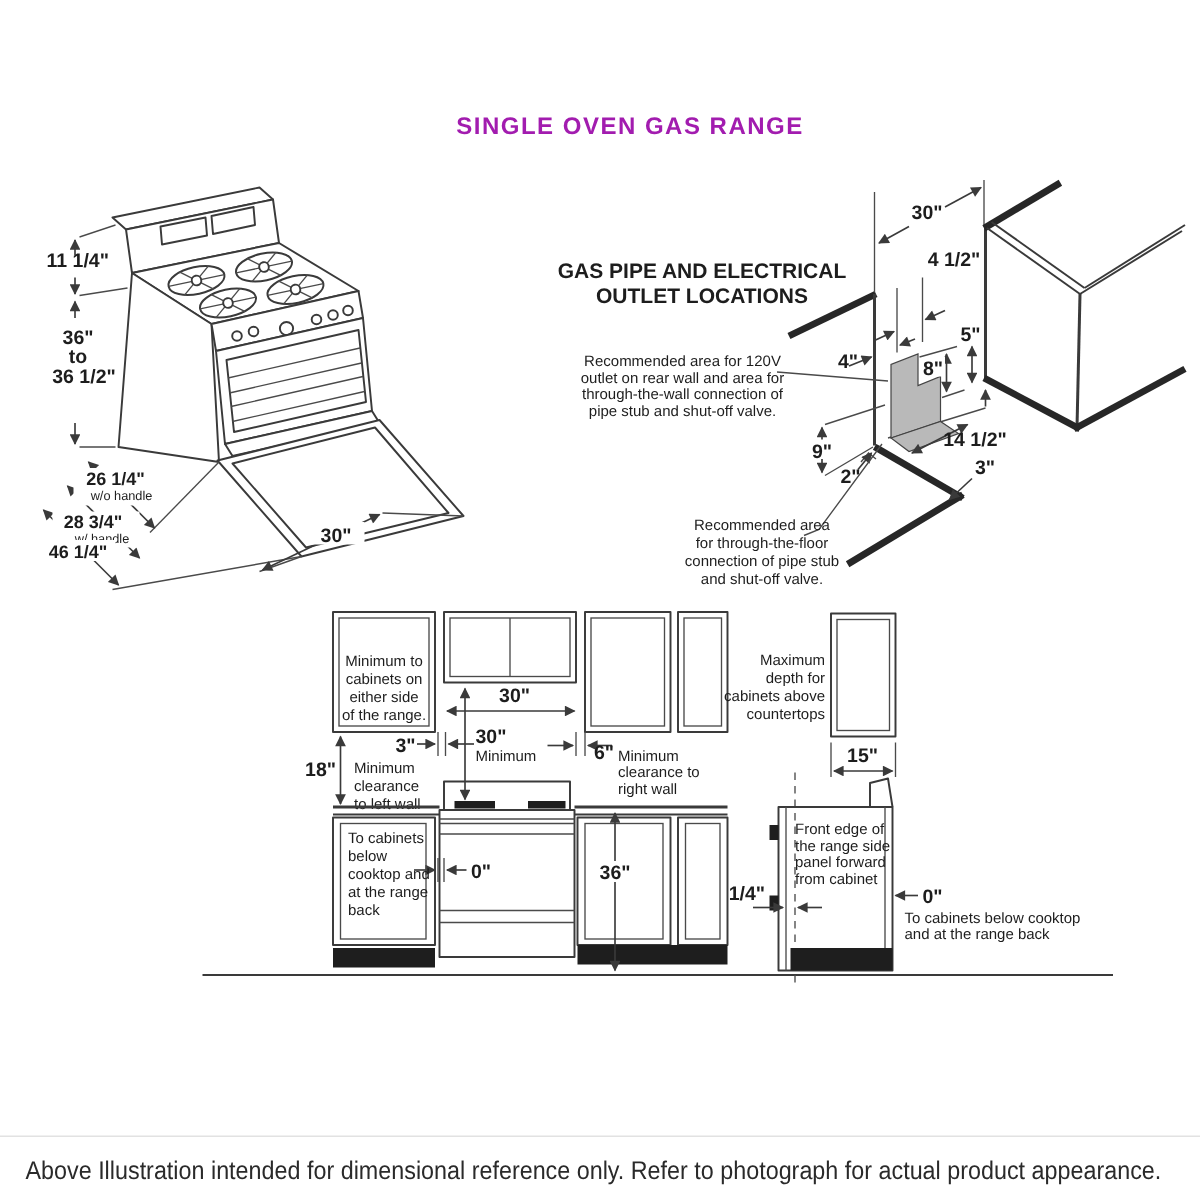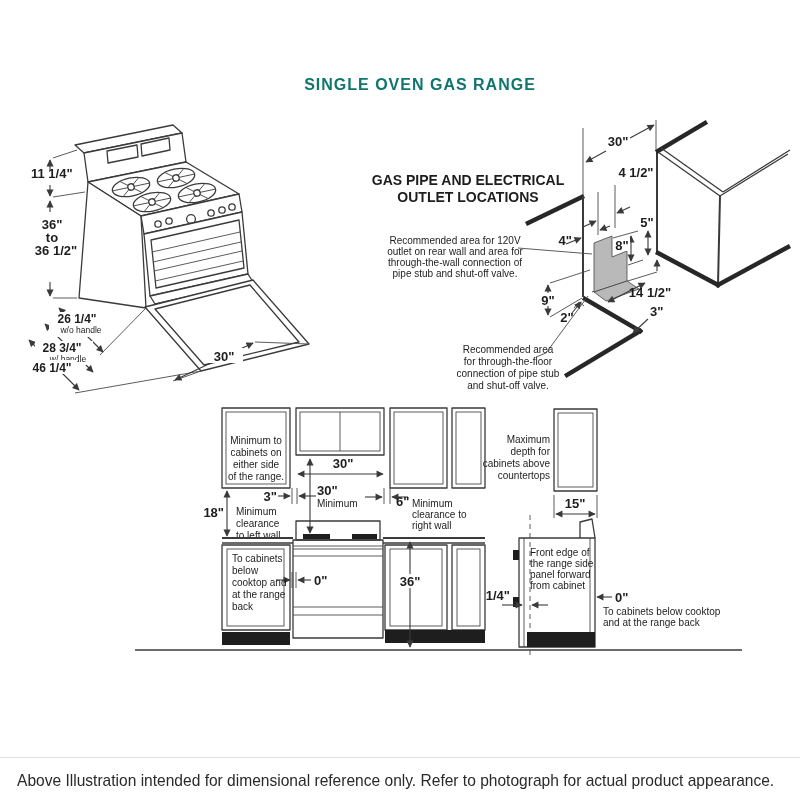--- a/index.html
+++ b/index.html
@@ -1,19 +1,19 @@
 <!DOCTYPE html>
 <html><head>
 <meta charset="utf-8">
 <style>
   html,body{margin:0;padding:0;background:#fff;}
   .page{position:relative;width:800px;height:800px;background:#ffffff;overflow:hidden;
         font-family:"Liberation Sans",sans-serif;color:#1d1d1d;}
   .page-title{position:absolute;left:100px;top:76px;width:640px;text-align:center;
-r        font-size:27px;font-weight:bold;letter-spacing:1px;color:#0f766e;}
+r        font-size:27px;font-weight:bold;letter-spacing:1px;color:#a21caf;}
   .footer-rule{position:absolute;left:0;top:757px;width:800px;height:1px;background:#e2e2e2;}
   .disclaimer{position:absolute;left:17px;top:771px;width:790px;font-size:17px;color:#2a2a2a;
         white-space:nowrap;transform:scaleX(0.915);transform-origin:left center;}
   svg{position:absolute;overflow:visible;}
   #range-svg{left:15px;top:112px;}
   #gas-svg{left:360px;top:115px;}
   #cab-svg{left:130px;top:400px;}
   .ln{stroke:#3a3a3a;stroke-width:1.3;fill:none;stroke-linejoin:round;}
   .lnw{stroke:#3a3a3a;stroke-width:1.3;fill:#ffffff;stroke-linejoin:round;}
   .ln2{stroke:#3a3a3a;stroke-width:2;fill:none;}

